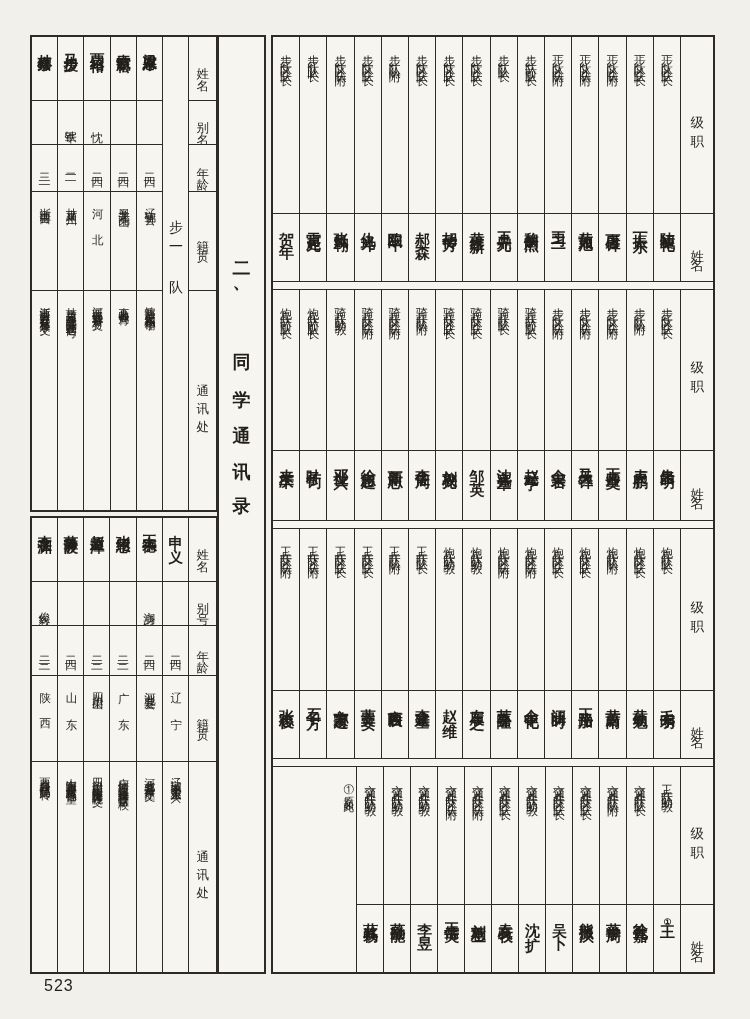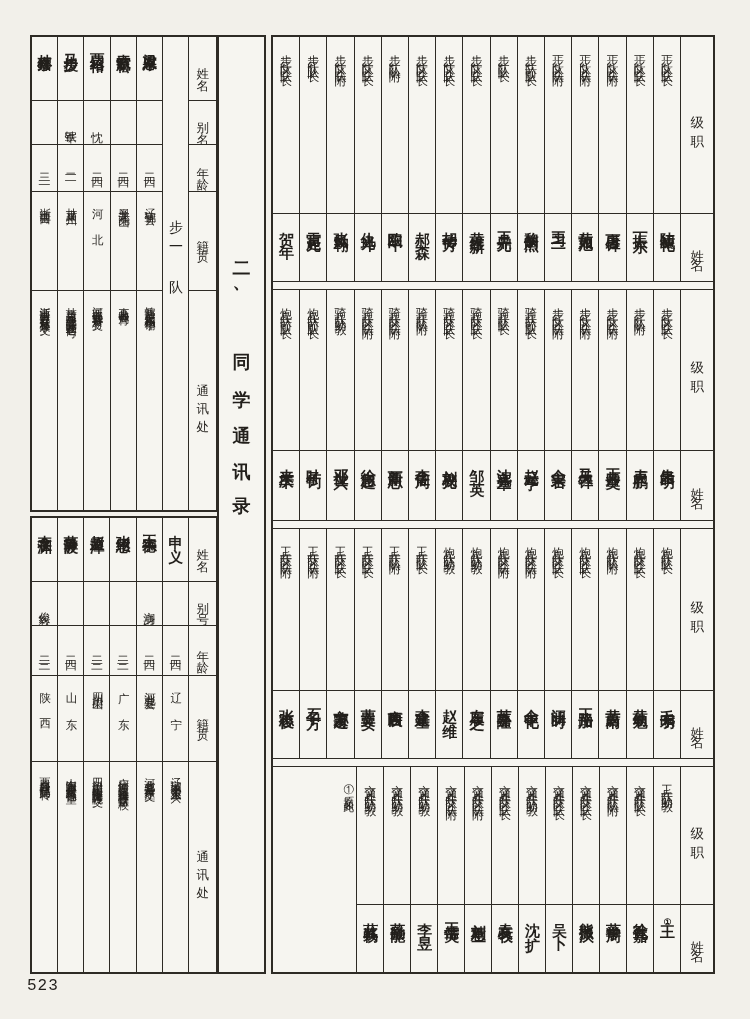--- a/index.html
+++ b/index.html
@@ -58,22 +58,22 @@
   .lorigin .inner{font-size:11.5px;letter-spacing:2px;padding-top:7px;}
   .lorigin .inner.spread{letter-spacing:26px;}
   .lcontact{flex:1 1 auto;align-items:flex-start;}
   .lcontact .inner{font-size:11px;letter-spacing:1.5px;padding-top:7px;}
   
   #title-col{position:absolute;left:217px;top:35px;width:49px;height:939px;
              box-sizing:border-box;border:2px solid #2e2b25;background:#f6f5f0;
              display:flex;justify-content:center;}
   #title-col .ttl{font-size:18px;letter-spacing:36px;padding-top:212px;font-weight:bold;}
   
-  #pageno{position:absolute;left:27px;top:977px;font-size:16px;
-          font-family:Liberation Mono, monospace;letter-spacing:1px;}
+  #pageno{position:absolute;left:44px;top:977px;font-size:16px;
+          font-family:Liberation Sans, sans-serif;letter-spacing:1px;}
 </style>
 </head>
 <body>
 
 <div class="tbl" id="blk-top">
     <div class="col hcol2">
       <div class="cell lhdr bb" style="height: 64px;">
         <div class="inner vtxt">姓名</div>
       </div>
       <div class="cell lhdr bb" style="height: 44px;">

